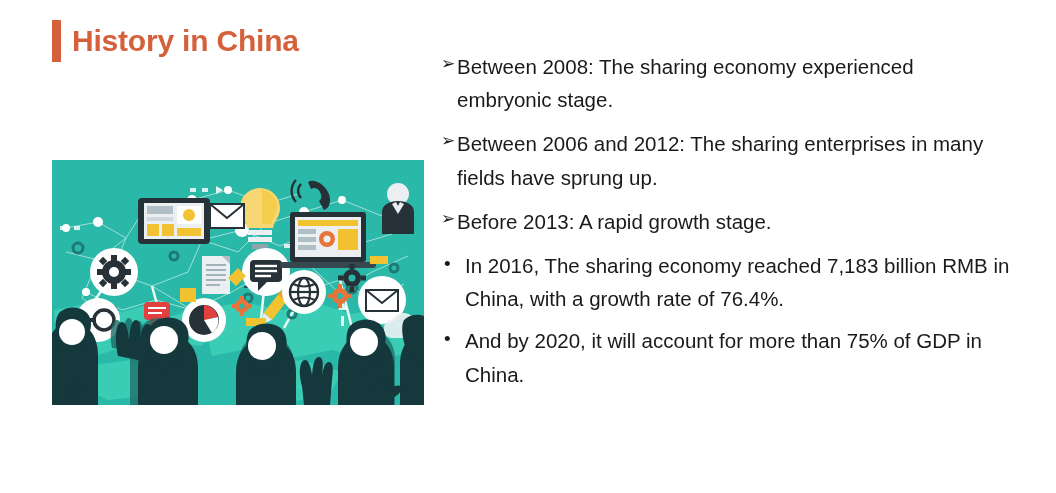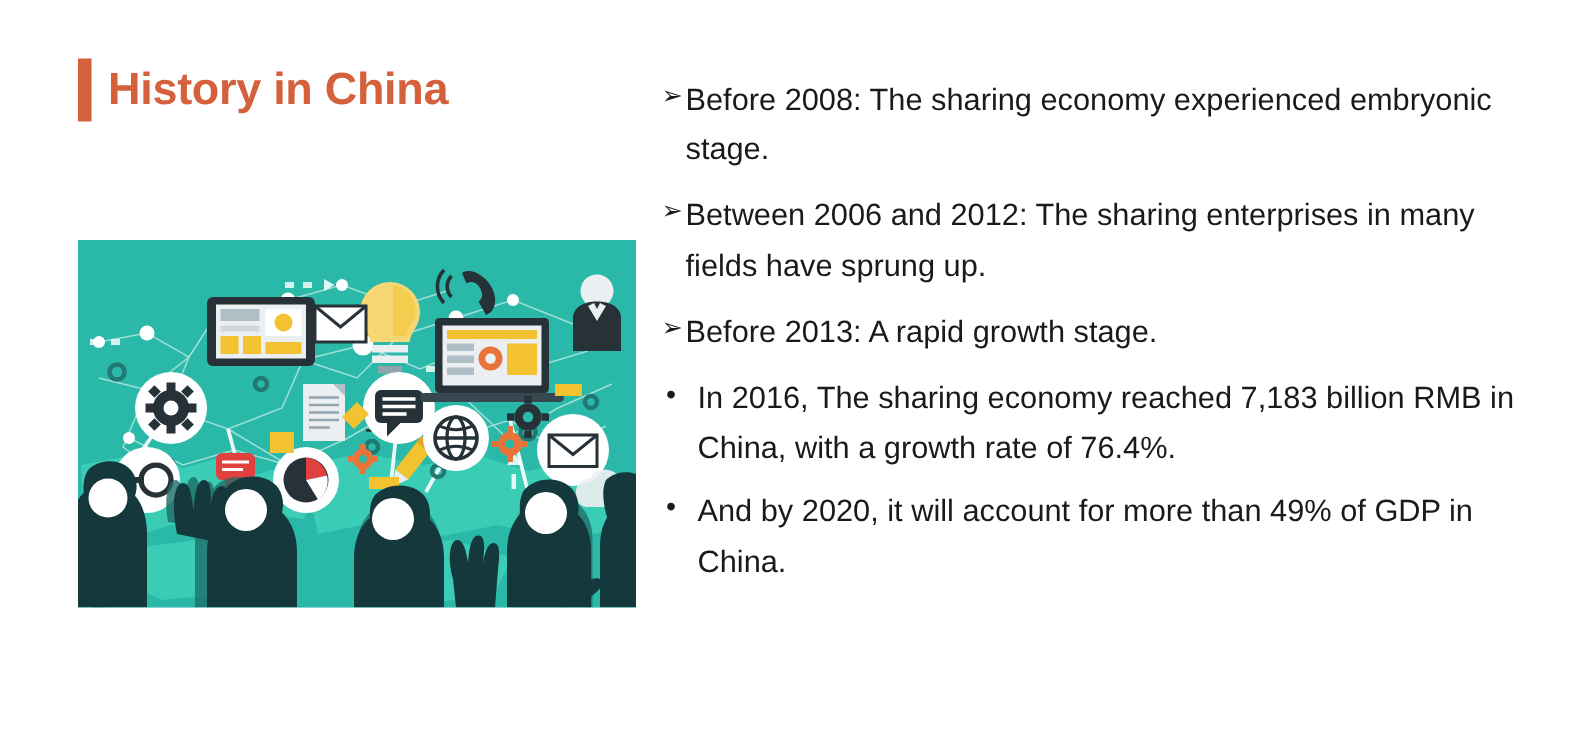--- a/index.html
+++ b/index.html
@@ -16,21 +16,20 @@
     -webkit-font-smoothing: antialiased;
   }
 
   
   #slide-title-group {
     position: absolute;
     left: 52px;
     top: 20px;
     display: flex;
     align-items: center;
-    margin-top: 19px;
   }
   #title-accent-bar {
     width: 9px;
     height: 42px;
     background: #D4613C;
     margin-right: 11px;
   }
   #slide-title {
     font-size: 30px;
     font-weight: bold;
@@ -399,36 +398,36 @@
         <circle cx="312" cy="182" r="14"></circle>
       </g>
     </g>
   </svg>
 </div>
 
 <div id="body-content">
 
   <div class="bullet-item arrow-style">
     <span class="bullet-marker">➢</span>
-    <span class="bullet-text">Before 2008: The sharing economy experienced embryonic stage.</span>
+    <span class="bullet-text">Between 2008: The sharing economy experienced embryonic stage.</span>
   </div>
 
   <div class="bullet-item arrow-style">
     <span class="bullet-marker">➢</span>
     <span class="bullet-text">Between 2006 and 2012: The sharing enterprises in many fields have sprung up.</span>
   </div>
 
   <div class="bullet-item arrow-style">
     <span class="bullet-marker">➢</span>
     <span class="bullet-text">Before 2013: A rapid growth stage.</span>
   </div>
 
   <div class="bullet-item dot-style">
     <span class="bullet-marker">•</span>
     <span class="bullet-text">In 2016, The sharing economy reached 7,183 billion RMB in China, with a growth rate of 76.4%.</span>
   </div>
 
   <div class="bullet-item dot-style">
     <span class="bullet-marker">•</span>
-    <span class="bullet-text">And by 2020, it will account for more than 49% of GDP in China.</span>
+    <span class="bullet-text">And by 2020, it will account for more than 75% of GDP in China.</span>
   </div>
 
 </div>
 
 </body></html>

